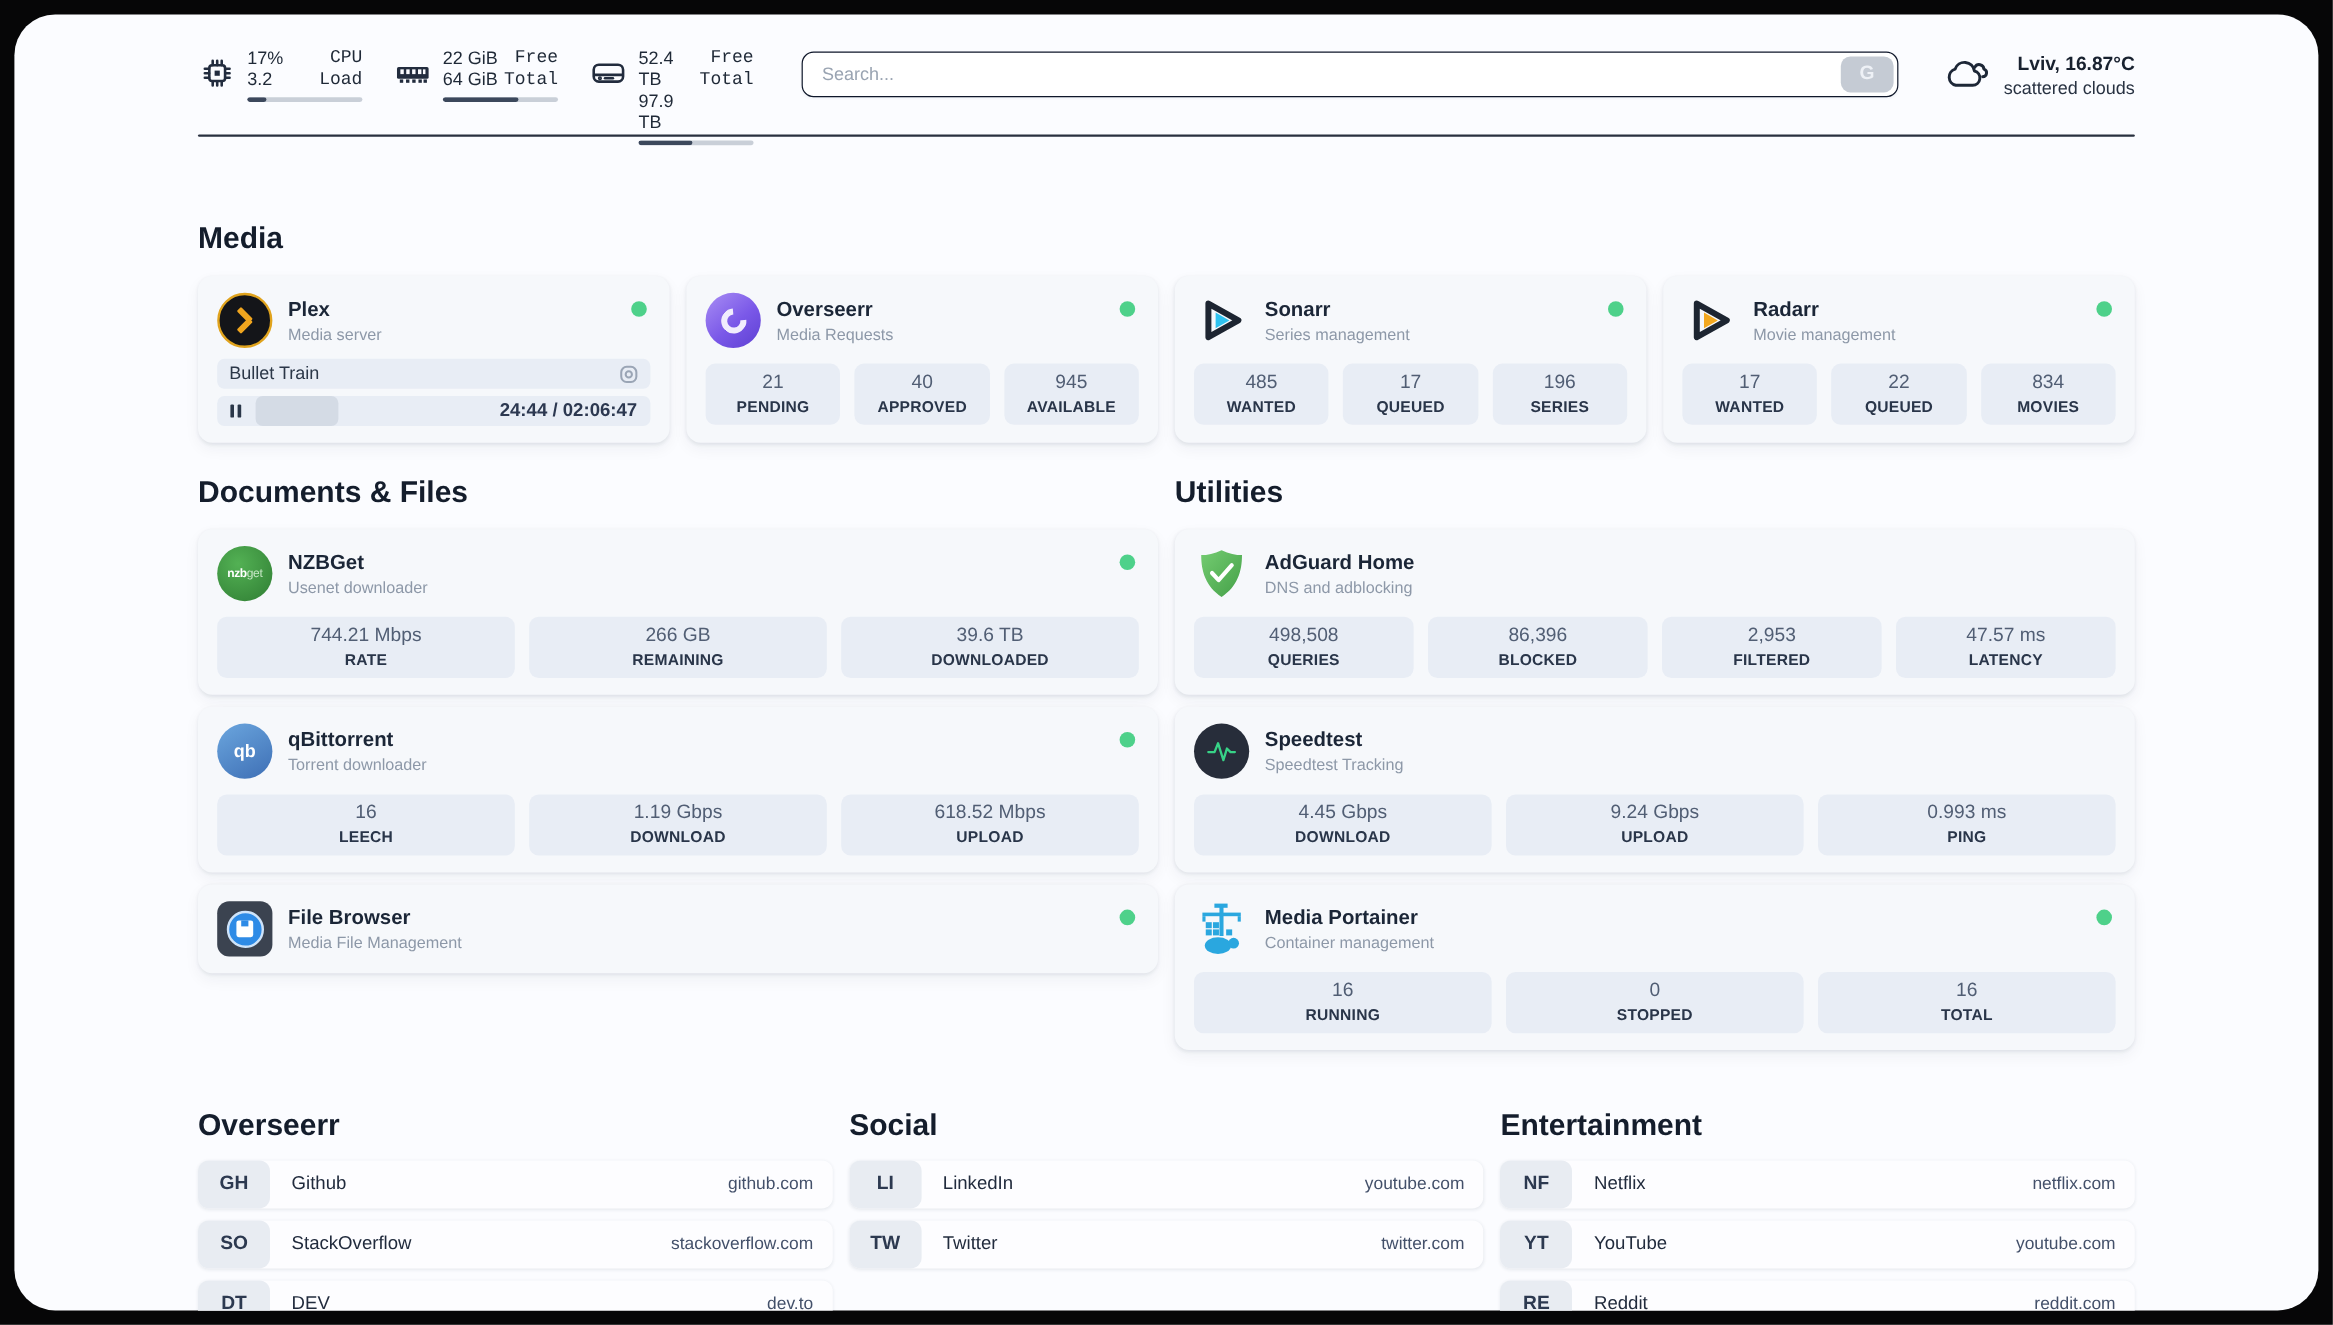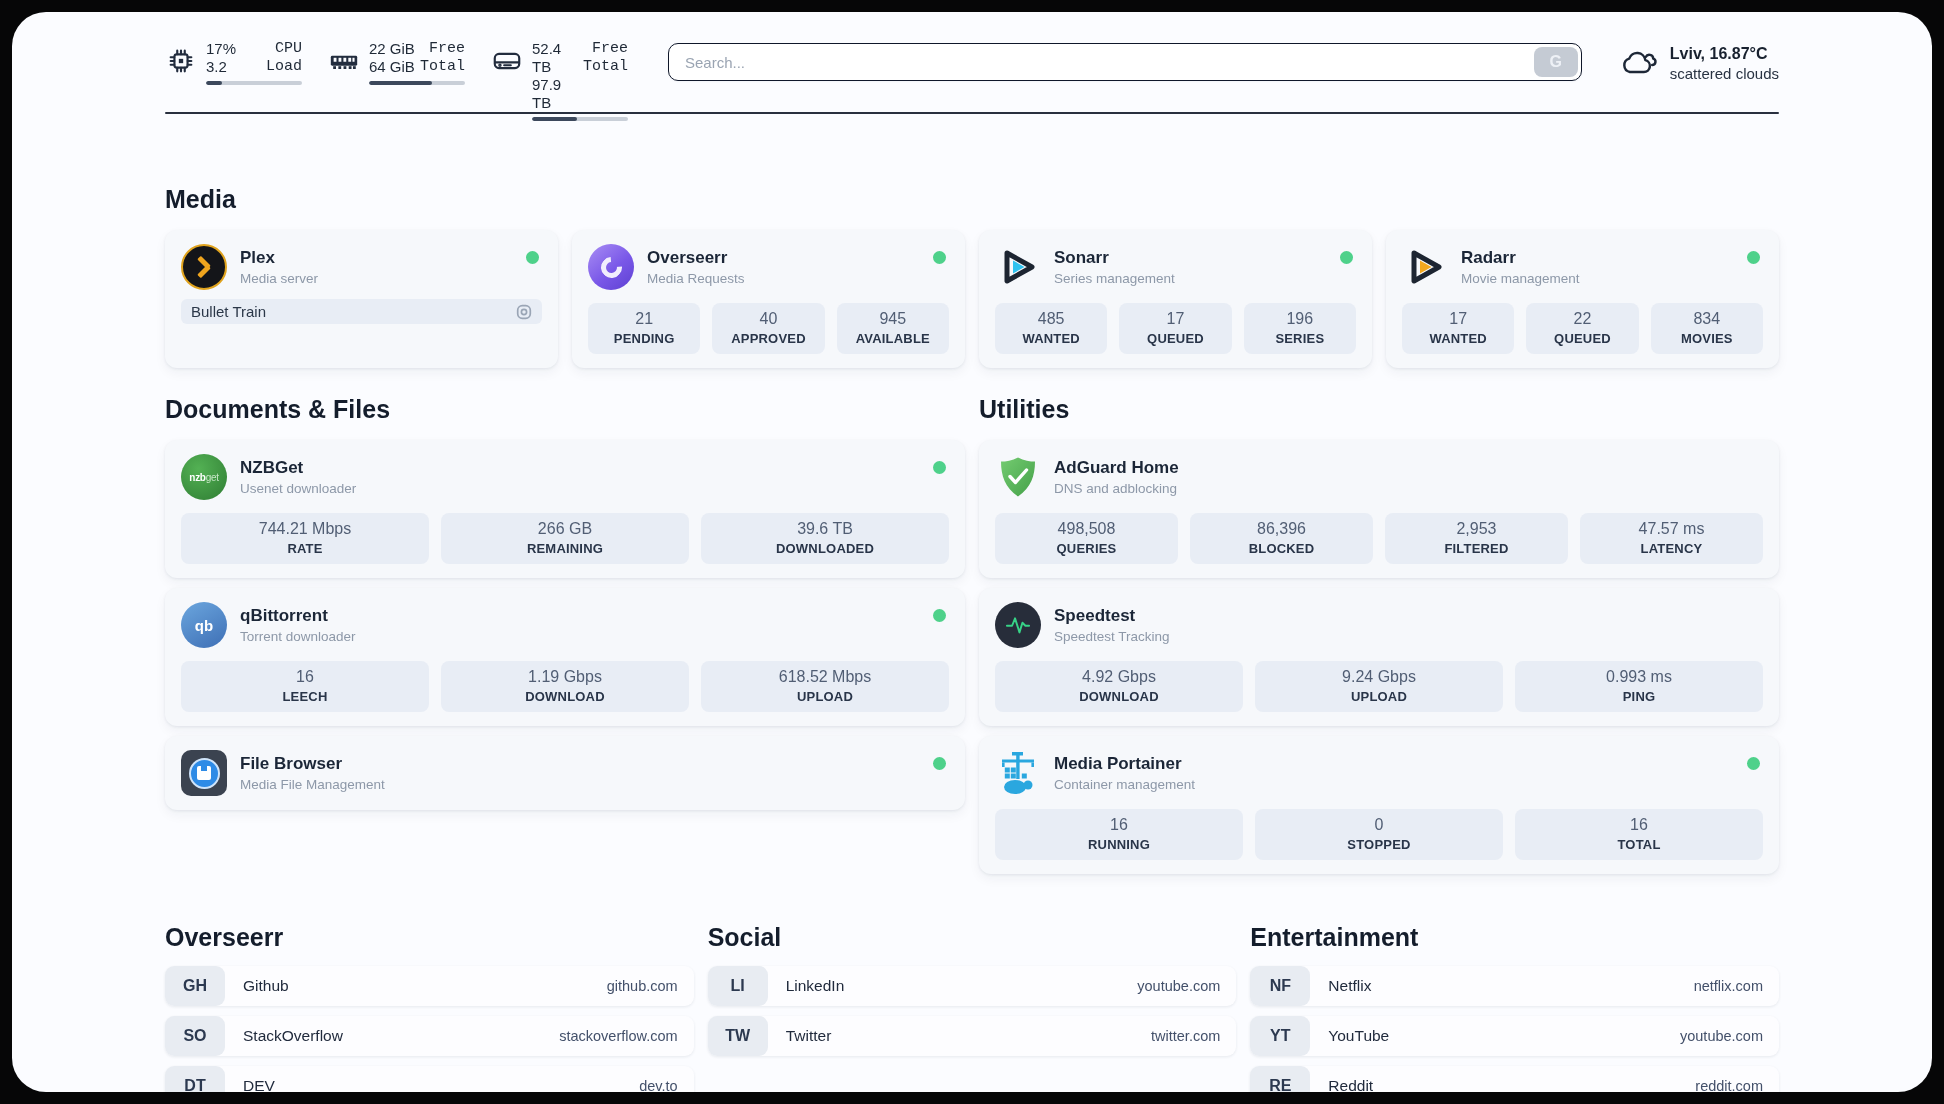--- a/index.html
+++ b/index.html
@@ -22,21 +22,21 @@
 
   .search { flex:1; margin:3px 36px 0 40px; position:relative; height:38px; }
   .search input { width:100%; height:100%; border:1px solid #0f172a; border-radius:10px; background:#ffffff;
       padding:0 60px 0 16px; font-size:15px; color:#222c3e; outline:none; font-family:inherit;
       box-shadow:0 1px 2px rgba(25,39,68,0.04); }
   .search input::placeholder { color:#9aa4b2; }
   .g-btn { position:absolute; right:4px; top:4px; bottom:4px; width:44px; background:#c5cbd4; border-radius:8px;
       display:flex; align-items:center; justify-content:center; color:#eef1f6; font-size:16px; font-weight:700; cursor:pointer; }
 
   .weather { display:flex; align-items:center; gap:12px; margin-top:4px; }
-  .weather-text { display:flex; flex-direction:column; }
+  .weather-text { display:flex; flex-direction:column;text-align:right; }
   .weather-loc { font-size:16px; color:#18212f; font-weight:600; line-height:20px; }
   .weather-cond { font-size:15px; color:#283242; line-height:19px; }
 
   .divider { margin-top:24px; height:2px; background:#29303f; border-radius:1px; }
 
   
   .h2 { font-size:25px; font-weight:600; color:#141d2c; line-height:30px; }
   .sec-media { margin-top:70px; }
   .grid4 { margin-top:16px; display:grid; grid-template-columns:repeat(4,1fr); gap:14px; }
   .sec-mid { margin-top:26px; display:grid; grid-template-columns:1fr 1fr; gap:14px; }
@@ -239,20 +239,28 @@
           <span class="dot"></span>
           <div class="media-row">
             <span class="media-title">Bullet Train</span>
             <span class="media-cam">
               <svg width="16" height="16" viewBox="0 0 16 16" fill="none" stroke="#9aa5b5" stroke-width="1.7">
                 <rect x="1.7" y="1.7" width="12.6" height="12.6" rx="4.5"></rect>
                   <circle cx="8" cy="8" r="2.6"></circle>
               </svg>
             </span>
           </div>
+          <div class="progress-row">
+            <div class="p-fill" style="width: 19%;"></div>
+            <span class="pause">
+                <i></i>
+                <i></i>
+              </span>
+            <span class="p-time">24:44 / 02:06:47</span>
+          </div>
         </div>
 
         <div class="card">
           <div class="card-head">
             <div class="app-icon ovs-icon">
                 <span class="ring"></span>
               </div>
             <div class="app-meta">
               <div class="app-name">Overseerr</div>
               <div class="app-desc">Media Requests</div>
@@ -462,21 +470,21 @@
                   <polyline points="8,24 15,24 19,14 25,33 29,20 33,24 38,24"></polyline>
                 </svg>
               </div>
               <div class="app-meta">
                 <div class="app-name">Speedtest</div>
                 <div class="app-desc">Speedtest Tracking</div>
               </div>
             </div>
             <div class="stats">
               <div class="stat">
-                <div class="stat-v">4.92 Gbps</div>
+                <div class="stat-v">4.45 Gbps</div>
                   <div class="stat-l">DOWNLOAD</div>
               </div>
               <div class="stat">
                 <div class="stat-v">9.24 Gbps</div>
                   <div class="stat-l">UPLOAD</div>
               </div>
               <div class="stat">
                 <div class="stat-v">0.993 ms</div>
                   <div class="stat-l">PING</div>
               </div>

